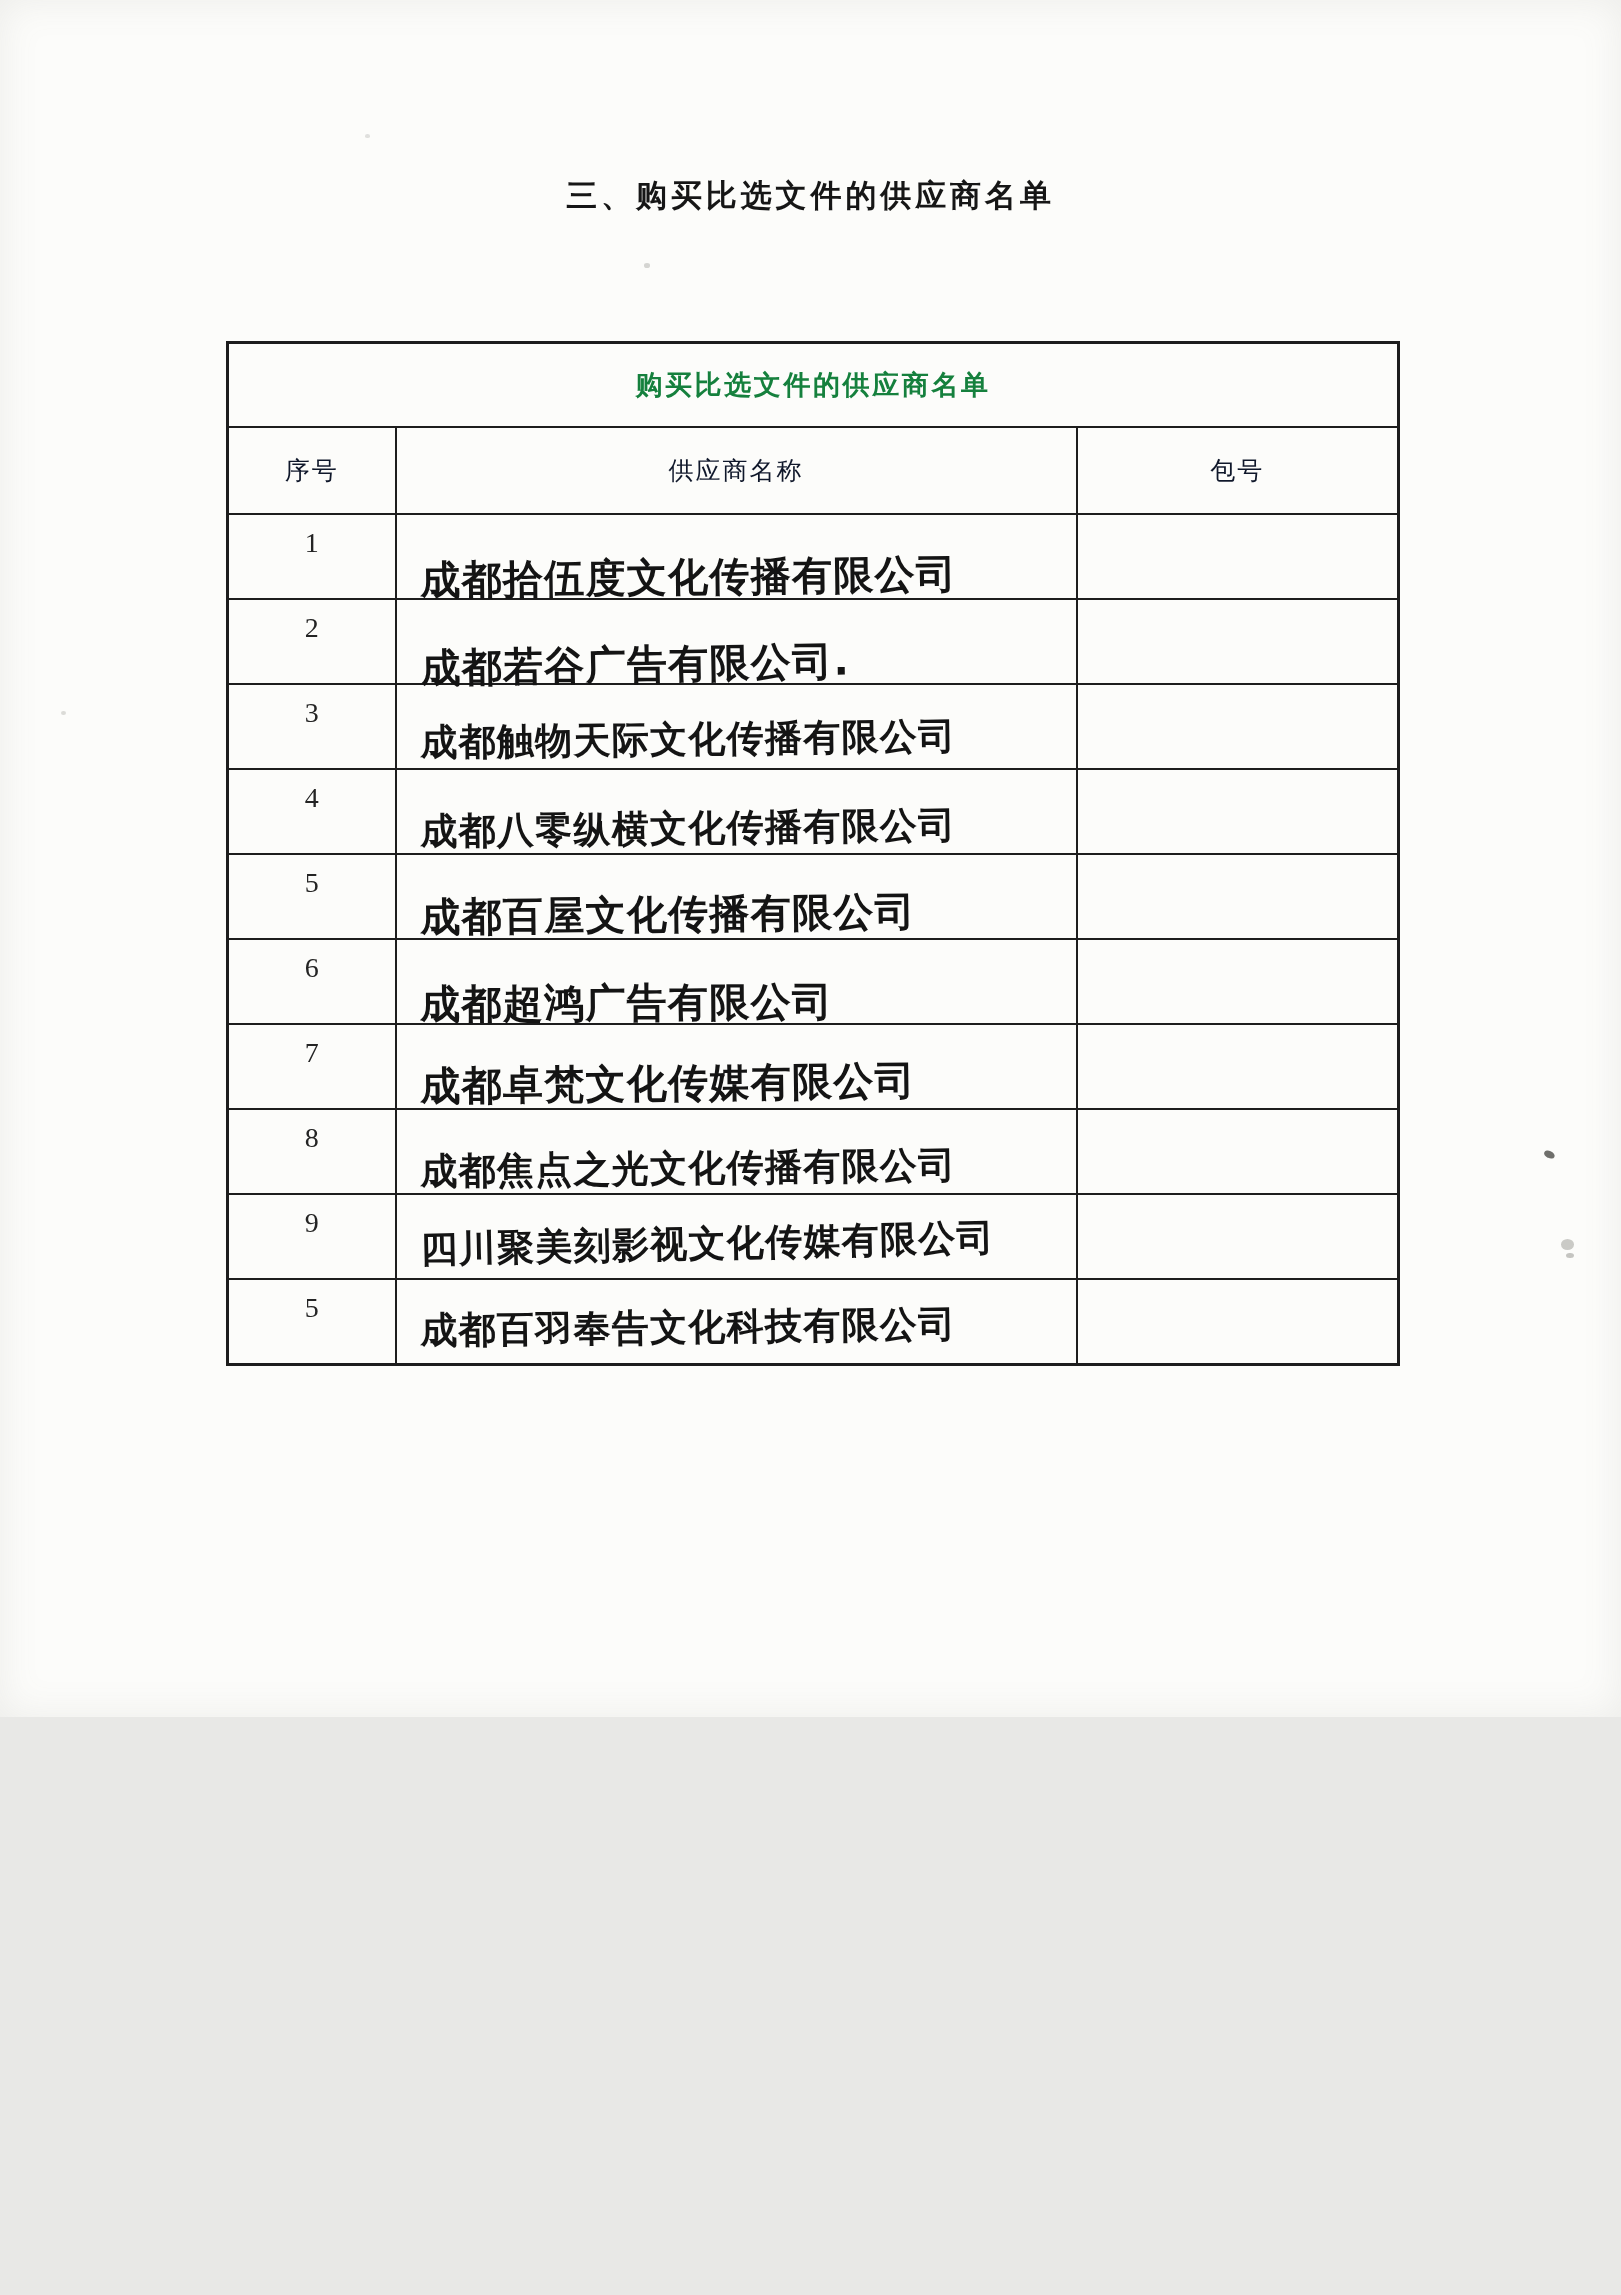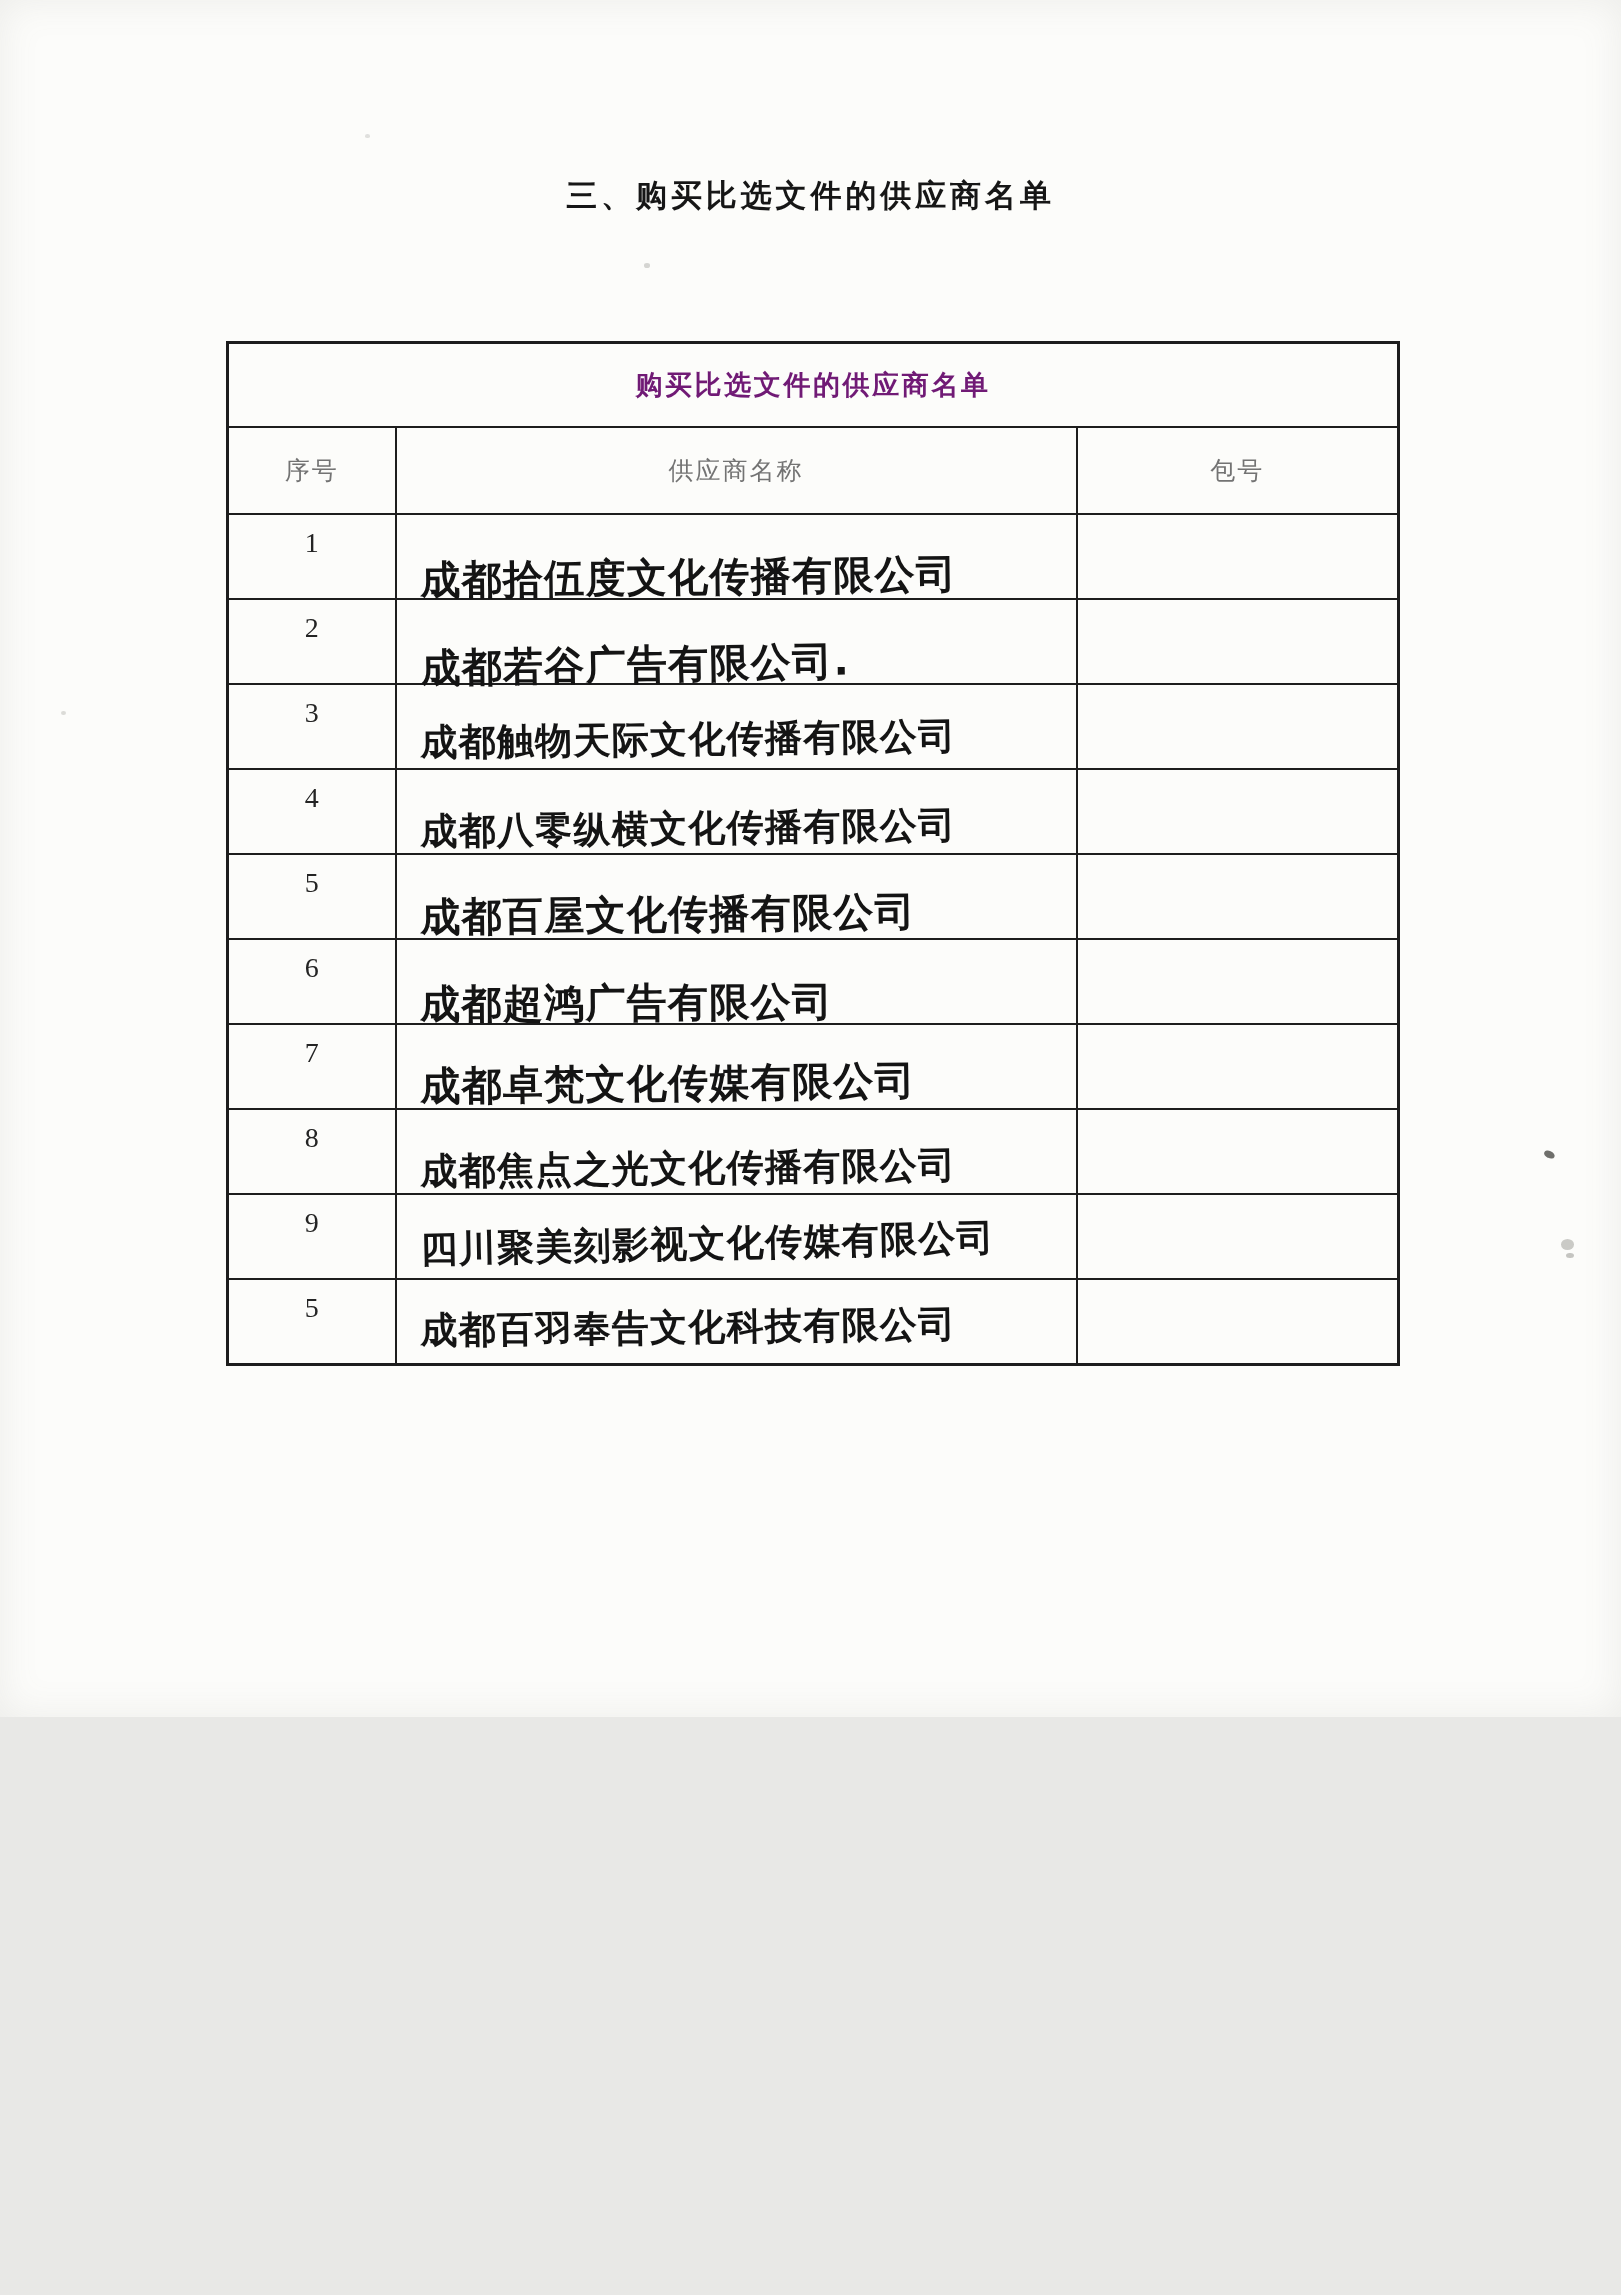--- a/index.html
+++ b/index.html
@@ -43,29 +43,29 @@
     padding:0;
     vertical-align:middle;
     background:transparent;
   }
   tr.t-title td {
     height:82px;
     text-align:center;
     font-size:27px;
     font-weight:700;
     letter-spacing:2.6px;
-    color:#701a75;
+    color:#15803d;
   }
   tr.t-head td {
     height:85px;
     text-align:center;
     font-size:25px;
     font-weight:400;
     letter-spacing:2px;
-    color:#737373;
+    color:#0f172a;
     font-family:"DejaVu Serif","Liberation Serif",serif;
   }
   tr.t-row { height:85px; }
   td.cell-no {
     text-align:center;
     font-family:"Liberation Serif","DejaVu Serif",serif;
     font-size:28px;
     color:#242424;
     vertical-align:top;
     padding-top:11.8px;

